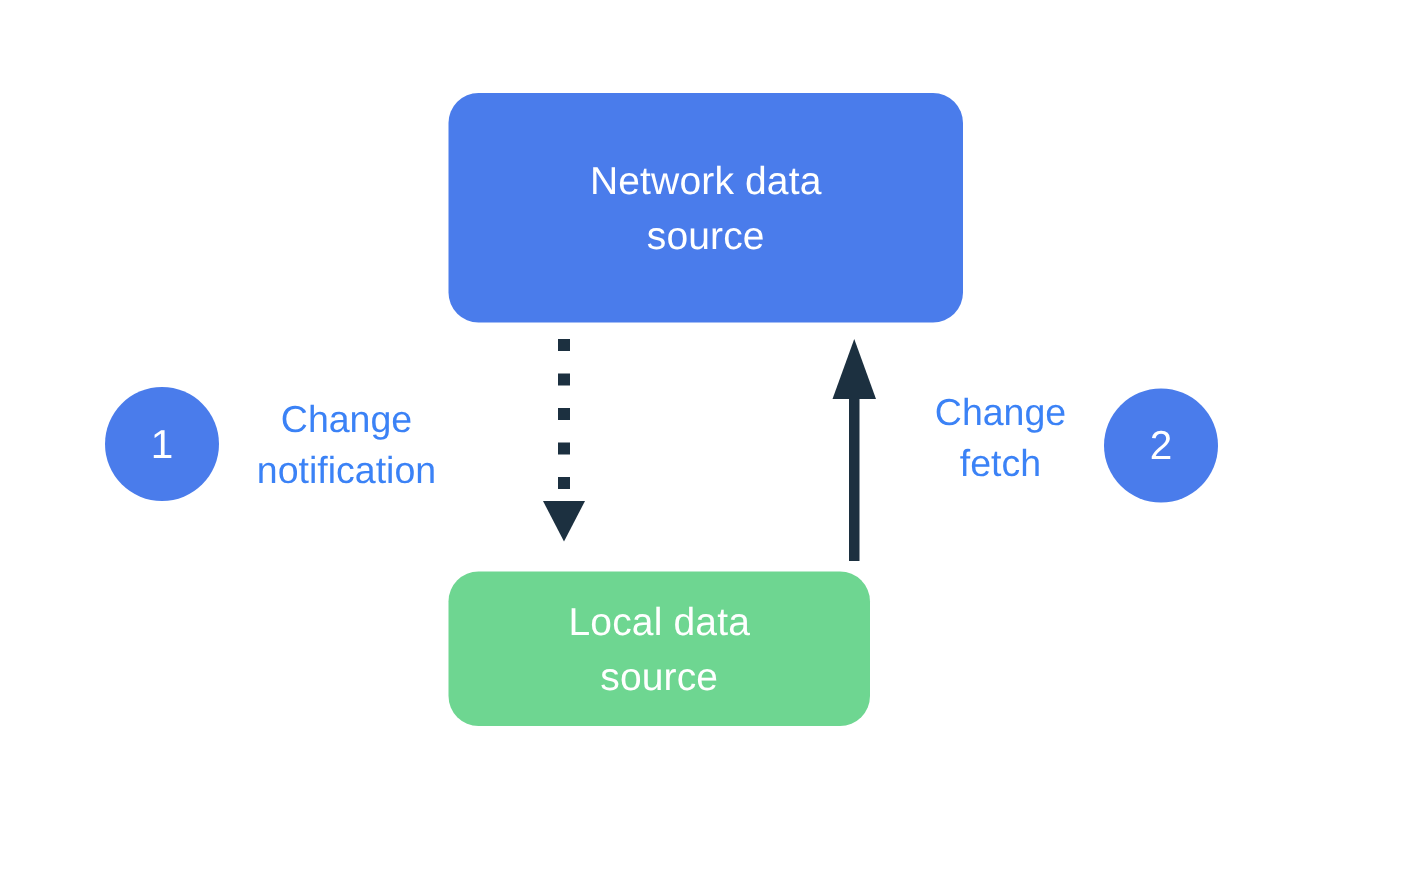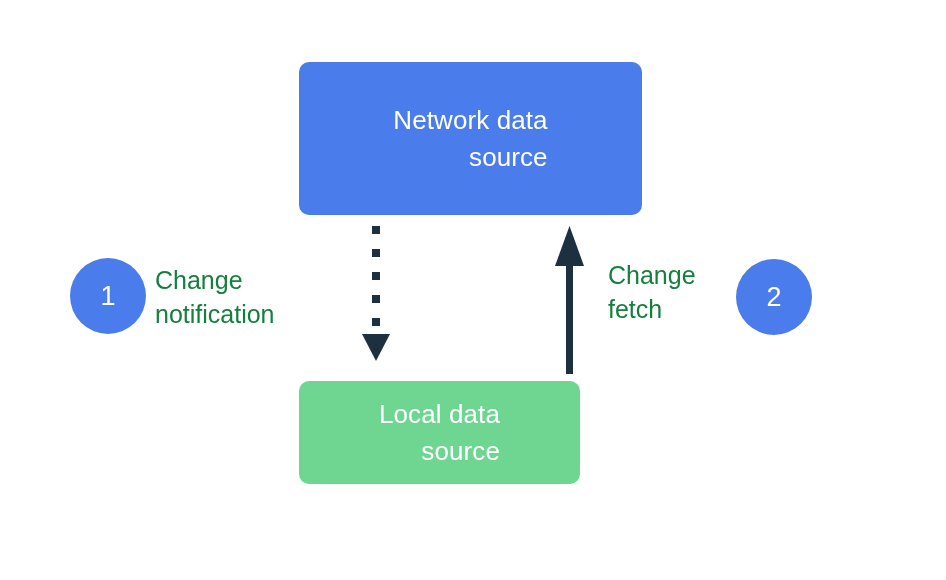--- a/index.html
+++ b/index.html
@@ -15,25 +15,25 @@
     position: relative;
     width: 946px;
     height: 580px;
     background: #ffffff;
     overflow: hidden;
   }
 
   
   .node {
     position: absolute;
-    border-radius: 10px;
+    border-radius: 20px;
     display: flex;
     align-items: center;
     justify-content: center;
-    text-align: right;
+    text-align: center;
     color: #ffffff;
     font-size: 26px;
     line-height: 1.42;
     letter-spacing: 0.1px;
     font-weight: 400;
   }
   #node-network {
     left: 299px;
     top: 62px;
     width: 343px;
@@ -66,25 +66,25 @@
     font-size: 27px;
     font-weight: 400;
     line-height: 1;
   }
   #step-1 { left: 70px; top: 258px; }
   #step-2 { left: 736px; top: 259px; }
 
   
   .edge-label {
     position: absolute;
-    color: #15803d;
+    color: #3b82f6;
     font-size: 25px;
     line-height: 1.35;
     white-space: pre-line;
-    text-align: left;
+    text-align: center;
   }
   #label-change-notification {
     left: 155px;
     top: 264px;
     width: 152px;
   }
   #label-change-fetch {
     left: 608px;
     top: 259px;
     width: 118px;

